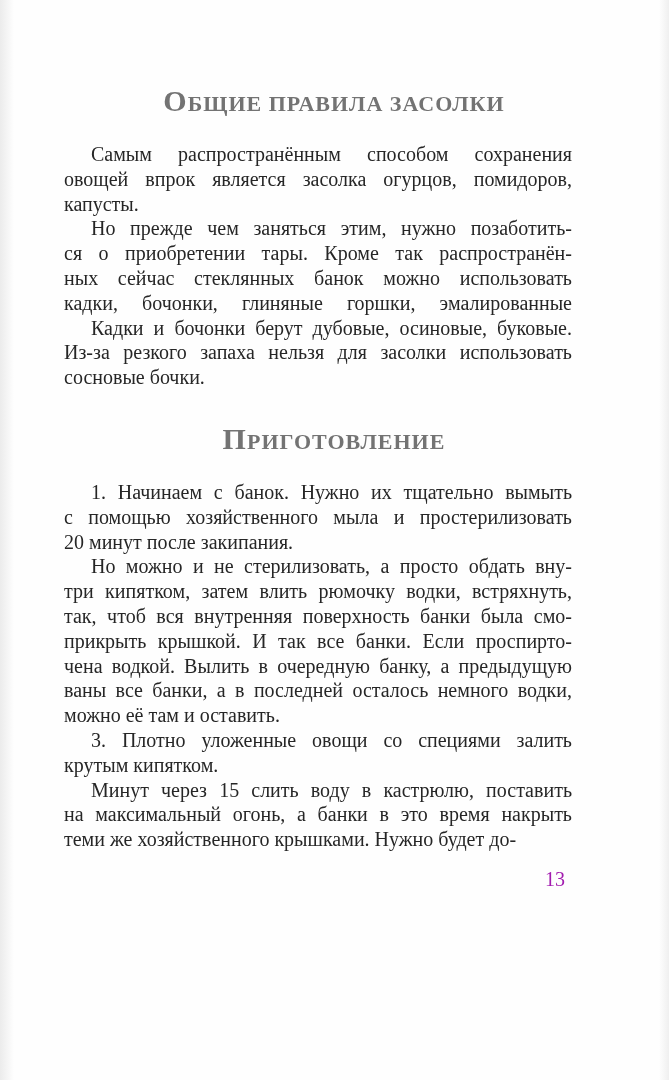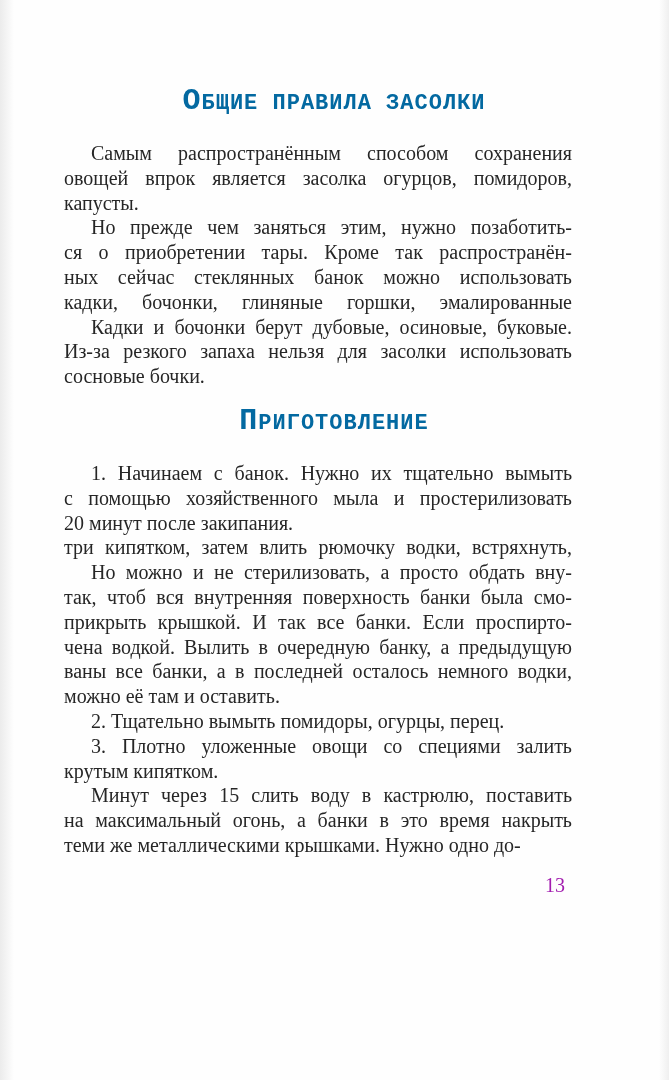--- a/index.html
+++ b/index.html
@@ -21,34 +21,34 @@
     background: linear-gradient(to left, rgba(110,110,110,0.10), rgba(255,255,255,0));
     pointer-events: none;
   }
   .content {
     position: absolute;
     left: 64px; top: 0;
     width: 508px;
     color: #262626;
   }
   .heading {
-    font-family: Liberation Mono, monospace;
+    font-family: Liberation Serif, serif;
     font-weight: 700;
-    color: #0369a1;
+    color: #737373;
     text-align: center;
     line-height: 30px;
     letter-spacing: 1px;
     position: relative;
     left: 16px;
     white-space: nowrap;
   }
   .heading .h-initial { font-size: 30px; }
   .heading .h-rest    { font-size: 22px; }
   .heading.level-1 { margin-top: 86px; }
-  .heading.level-2 { margin-top: 17px; }
+  .heading.level-2 { margin-top: 34px; }
   .para { margin: 0; }
   .heading + .para { margin-top: 21px; }
   .line {
     font-size: 20px;
     line-height: 24.8px;
     text-align: justify;
     text-align-last: justify;
     white-space: normal;
   }
   .line.last { text-align-last: left; }
@@ -87,34 +87,31 @@
       <div class="line">Из-за резкого запаха нельзя для засолки использовать</div>
       <div class="line last">сосновые бочки.</div>
     </div>
     <div class="heading level-2"><span class="h-initial">П</span><span class="h-rest">РИГОТОВЛЕНИЕ</span></div>
     <div class="para">
       <div class="line first">1. Начинаем с банок. Нужно их тщательно вымыть</div>
       <div class="line">с помощью хозяйственного мыла и простерилизовать</div>
       <div class="line last">20 минут после закипания.</div>
     </div>
     <div class="para">
+      <div class="line first">Но можно и не стерилизовать, а просто обдать вну-</div>
       <div class="line">три кипятком, затем влить рюмочку водки, встряхнуть,</div>
-      <div class="line first">Но можно и не стерилизовать, а просто обдать вну-</div>
       <div class="line">так, чтоб вся внутренняя поверхность банки была смо-</div>
       <div class="line">прикрыть крышкой. И так все банки. Если проспирто-</div>
       <div class="line">чена водкой. Вылить в очередную банку, а предыдущую</div>
       <div class="line">ваны все банки, а в последней осталось немного водки,</div>
       <div class="line last">можно её там и оставить.</div>
-    </div>
-    <div class="para">
-      <div class="line first last">2. Тщательно вымыть помидоры, огурцы, перец.</div>
     </div>
     <div class="para">
       <div class="line first">3. Плотно уложенные овощи со специями залить</div>
       <div class="line last">крутым кипятком.</div>
     </div>
     <div class="para">
       <div class="line first">Минут через 15 слить воду в кастрюлю, поставить</div>
       <div class="line">на максимальный огонь, а банки в это время накрыть</div>
-      <div class="line last">теми же металлическими крышками. Нужно одно до-</div>
+      <div class="line last">теми же хозяйственного крышками. Нужно будет до-</div>
     </div>
     <div class="page-number">13</div>
 </div>
 
 </body></html>

